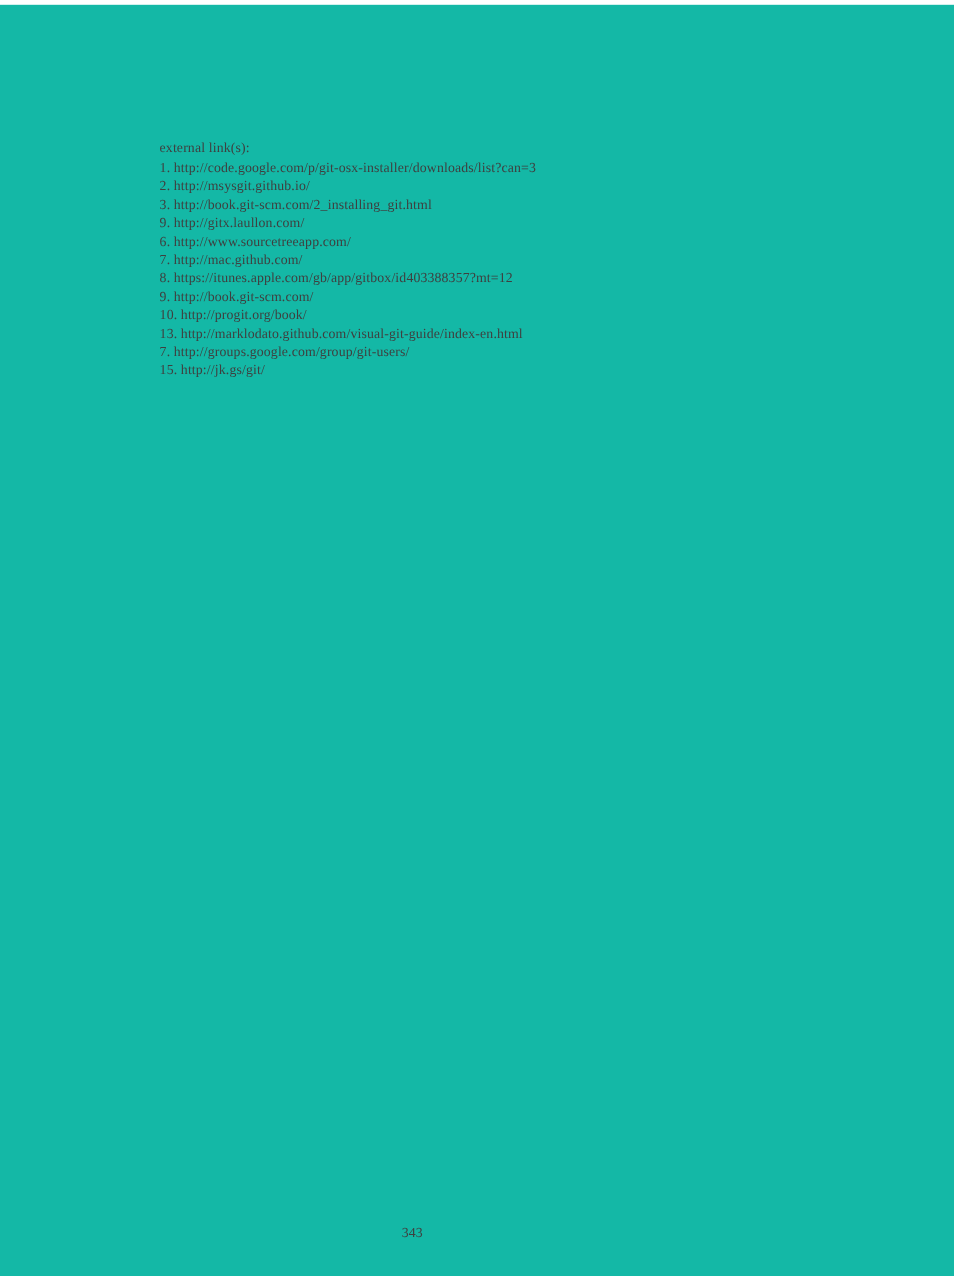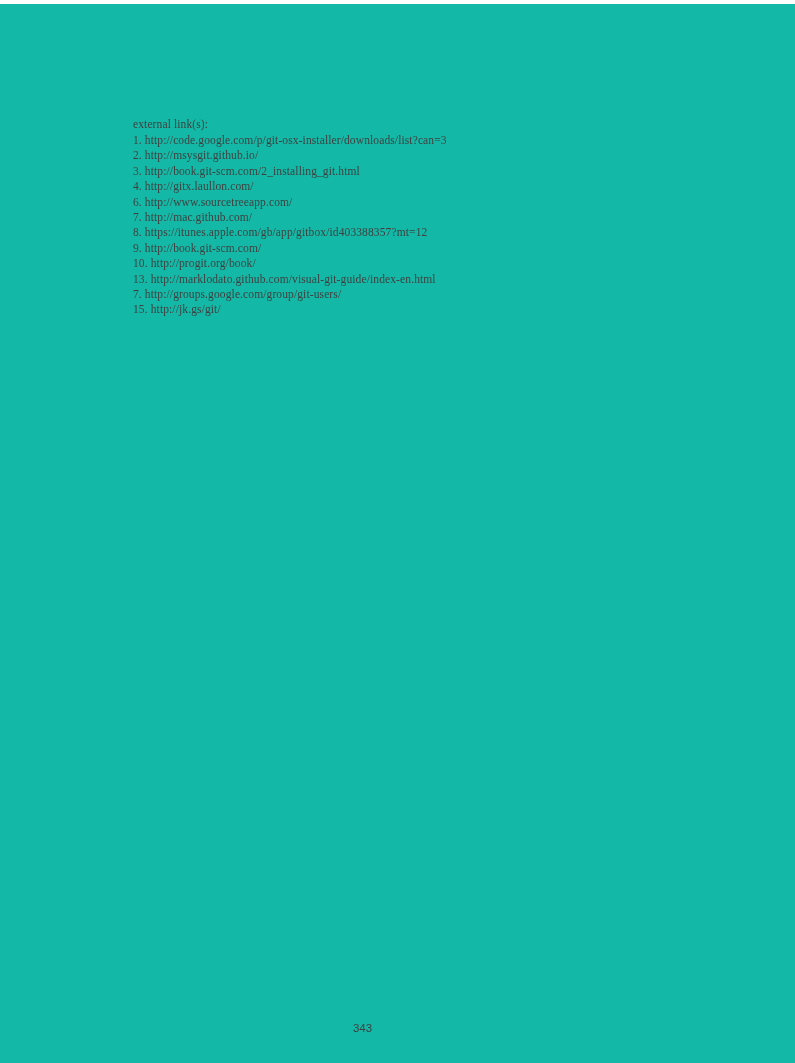--- a/index.html
+++ b/index.html
@@ -49,37 +49,36 @@
     color: #3f3f3f;
     white-space: nowrap;
     letter-spacing: 0.01em;
   }
   .page-number {
     position: absolute;
     left: 0;
     top: 1018px;
     width: 687px;
     text-align: center;
-    font-family: Liberation Sans, sans-serif;
+    font-family: Liberation Serif, serif;
     font-size: 11.5px;
     color: #3f3f3f;
-    padding-left: 19px;
   }
 </style>
 </head>
 <body>
 
 <div class="page">
   <div class="content">
     <p class="section-heading">external link(s):</p>
     <ul class="link-list">
       <li class="link-item">1. http://code.google.com/p/git-osx-installer/downloads/list?can=3</li>
       <li class="link-item">2. http://msysgit.github.io/</li>
       <li class="link-item">3. http://book.git-scm.com/2_installing_git.html</li>
-      <li class="link-item">4. http://gitx.laullon.com/</li>
+      <li class="link-item">9. http://gitx.laullon.com/</li>
       <li class="link-item">6. http://www.sourcetreeapp.com/</li>
       <li class="link-item">7. http://mac.github.com/</li>
       <li class="link-item">8. https://itunes.apple.com/gb/app/gitbox/id403388357?mt=12</li>
       <li class="link-item">9. http://book.git-scm.com/</li>
       <li class="link-item">10. http://progit.org/book/</li>
       <li class="link-item">13. http://marklodato.github.com/visual-git-guide/index-en.html</li>
       <li class="link-item">7. http://groups.google.com/group/git-users/</li>
       <li class="link-item">15. http://jk.gs/git/</li>
     </ul>
   </div>

